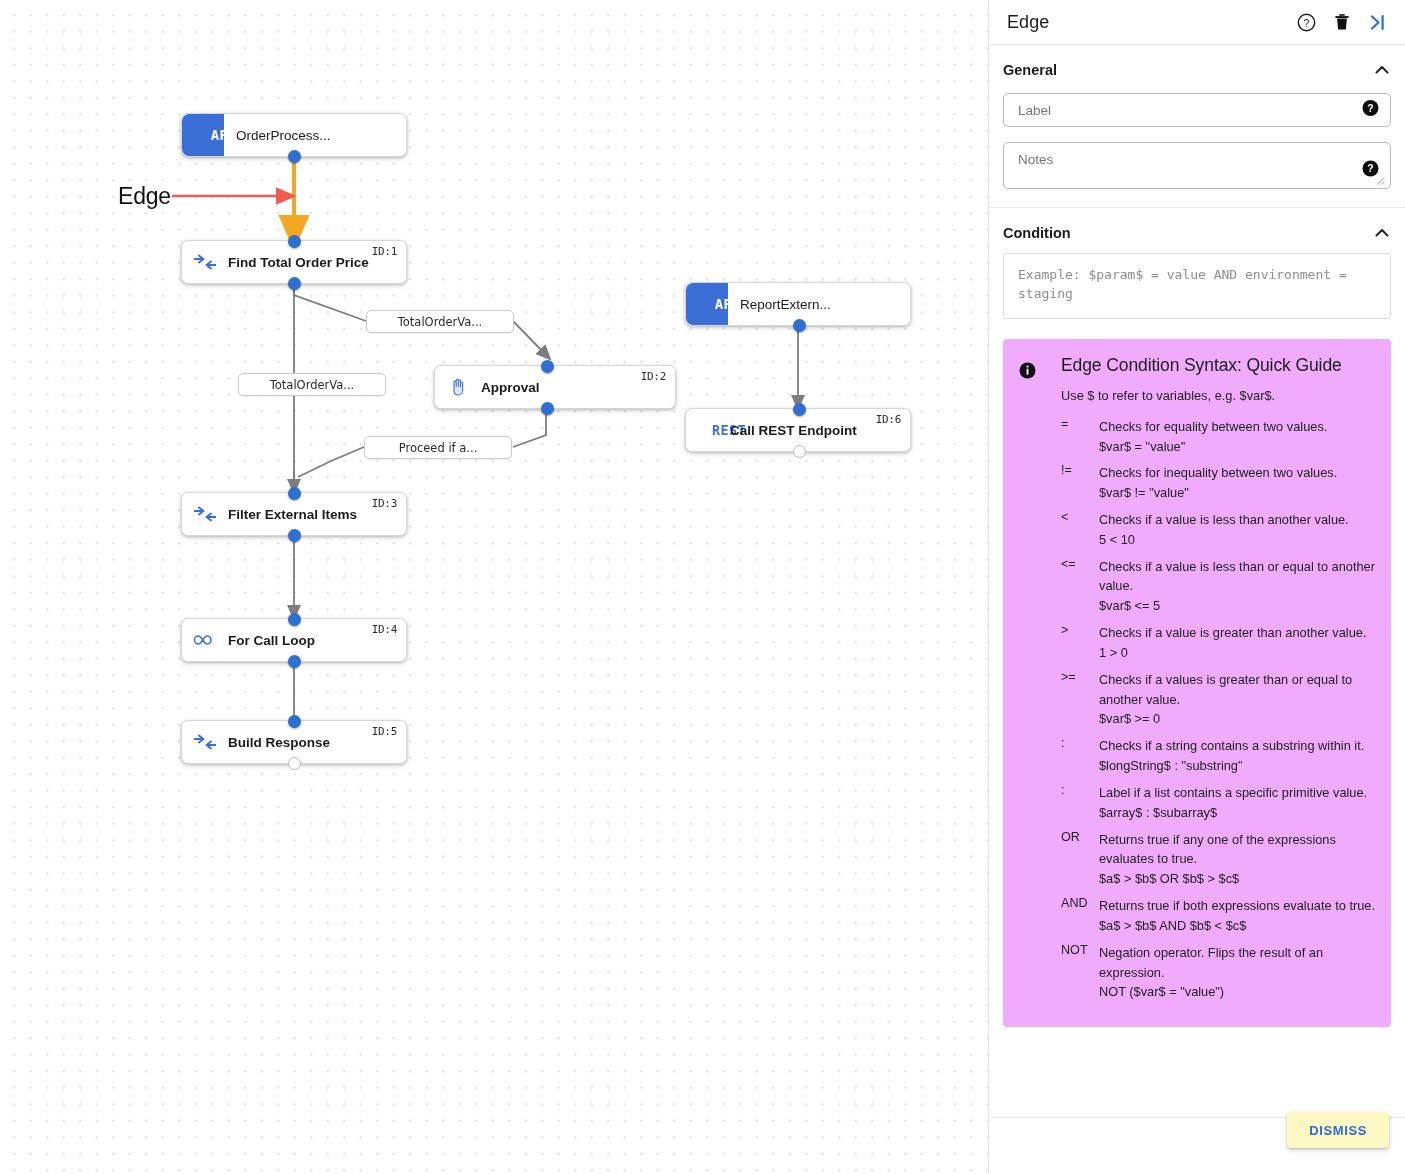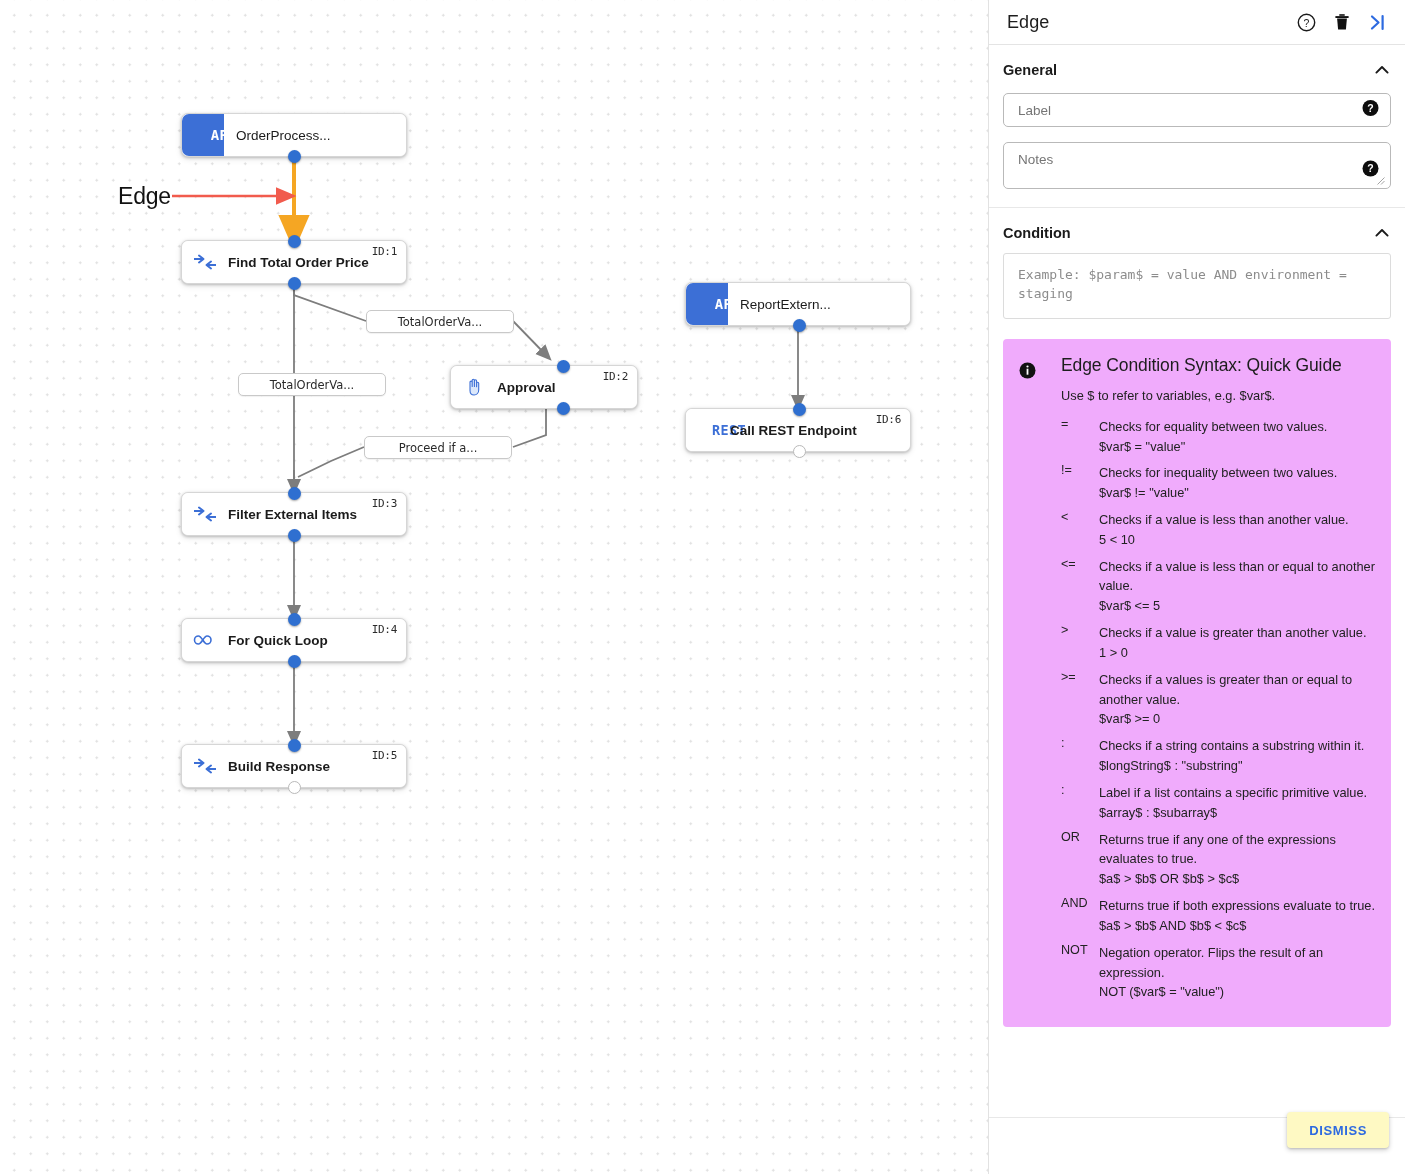--- a/index.html
+++ b/index.html
@@ -235,21 +235,21 @@
             <path d="M18,7.5 L13.5,11 L18,14.5" stroke="#3c6fd6" stroke-width="2" fill="none" stroke-linecap="round" stroke-linejoin="round"></path>
           </svg>
         </div>
         <div class="node-title">Find Total Order Price</div>
       </div>
       <div class="node-id">ID:1</div>
       <div class="port top"></div>
       <div class="port bottom"></div>
     </div>
 
-    <div class="node" style="left:450px; top:365px; width:188px; height:44px;">
+    <div class="node" style="left:434px; top:365px; width:242px; height:44px;">
       <div class="inner">
         <div class="node-icon">
           <svg width="20" height="20" viewBox="0 0 20 20">
             <path d="M6,13.5 L6,5.2 a1.1,1.1 0 0 1 2.2,0 L8.2,9.5 L8.2,3.3 a1.1,1.1 0 0 1 2.2,0 L10.4,9.5 L10.4,3.9 a1.1,1.1 0 0 1 2.2,0 L12.6,9.8 L12.6,6.3 a1.05,1.05 0 0 1 2.1,0 L14.7,13 c0,3.2 -2.2,5 -4.6,5 c-2.3,0 -4.1,-1.6 -4.1,-4.5 z" fill="#dce8fb" stroke="#3c6fd6" stroke-width="1.1" stroke-linejoin="round"></path>
           </svg>
         </div>
         <div class="node-title">Approval</div>
       </div>
       <div class="node-id">ID:2</div>
       <div class="port top" style="left:112px;"></div>
@@ -273,28 +273,28 @@
       <div class="port bottom"></div>
     </div>
 
     <div class="node" style="left:181px; top:618px; width:226px; height:44px;">
       <div class="inner">
         <div class="node-icon">
           <svg width="26" height="14" viewBox="0 0 26 14">
             <path d="M6.5,3 a4,4 0 1 0 0,8 c3.2,0 5.3,-8 8.5,-8 a4,4 0 1 1 0,8 c-3.2,0 -5.3,-8 -8.5,-8 z" fill="none" stroke="#3c6fd6" stroke-width="1.6"></path>
           </svg>
         </div>
-        <div class="node-title">For Quick Loop</div>
+        <div class="node-title">For Call Loop</div>
       </div>
       <div class="node-id">ID:4</div>
       <div class="port top"></div>
       <div class="port bottom"></div>
     </div>
 
-    <div class="node" style="left:181px; top:744px; width:226px; height:44px;">
+    <div class="node" style="left:181px; top:720px; width:226px; height:44px;">
       <div class="inner">
         <div class="node-icon">
           <svg width="24" height="16" viewBox="0 0 24 16">
             <path d="M1,5 L10,5" stroke="#3c6fd6" stroke-width="2" fill="none"></path>
             <path d="M6,1.5 L10.5,5 L6,8.5" stroke="#3c6fd6" stroke-width="2" fill="none" stroke-linecap="round" stroke-linejoin="round"></path>
             <path d="M23,11 L14,11" stroke="#3c6fd6" stroke-width="2" fill="none"></path>
             <path d="M18,7.5 L13.5,11 L18,14.5" stroke="#3c6fd6" stroke-width="2" fill="none" stroke-linecap="round" stroke-linejoin="round"></path>
           </svg>
         </div>
         <div class="node-title">Build Response</div>

